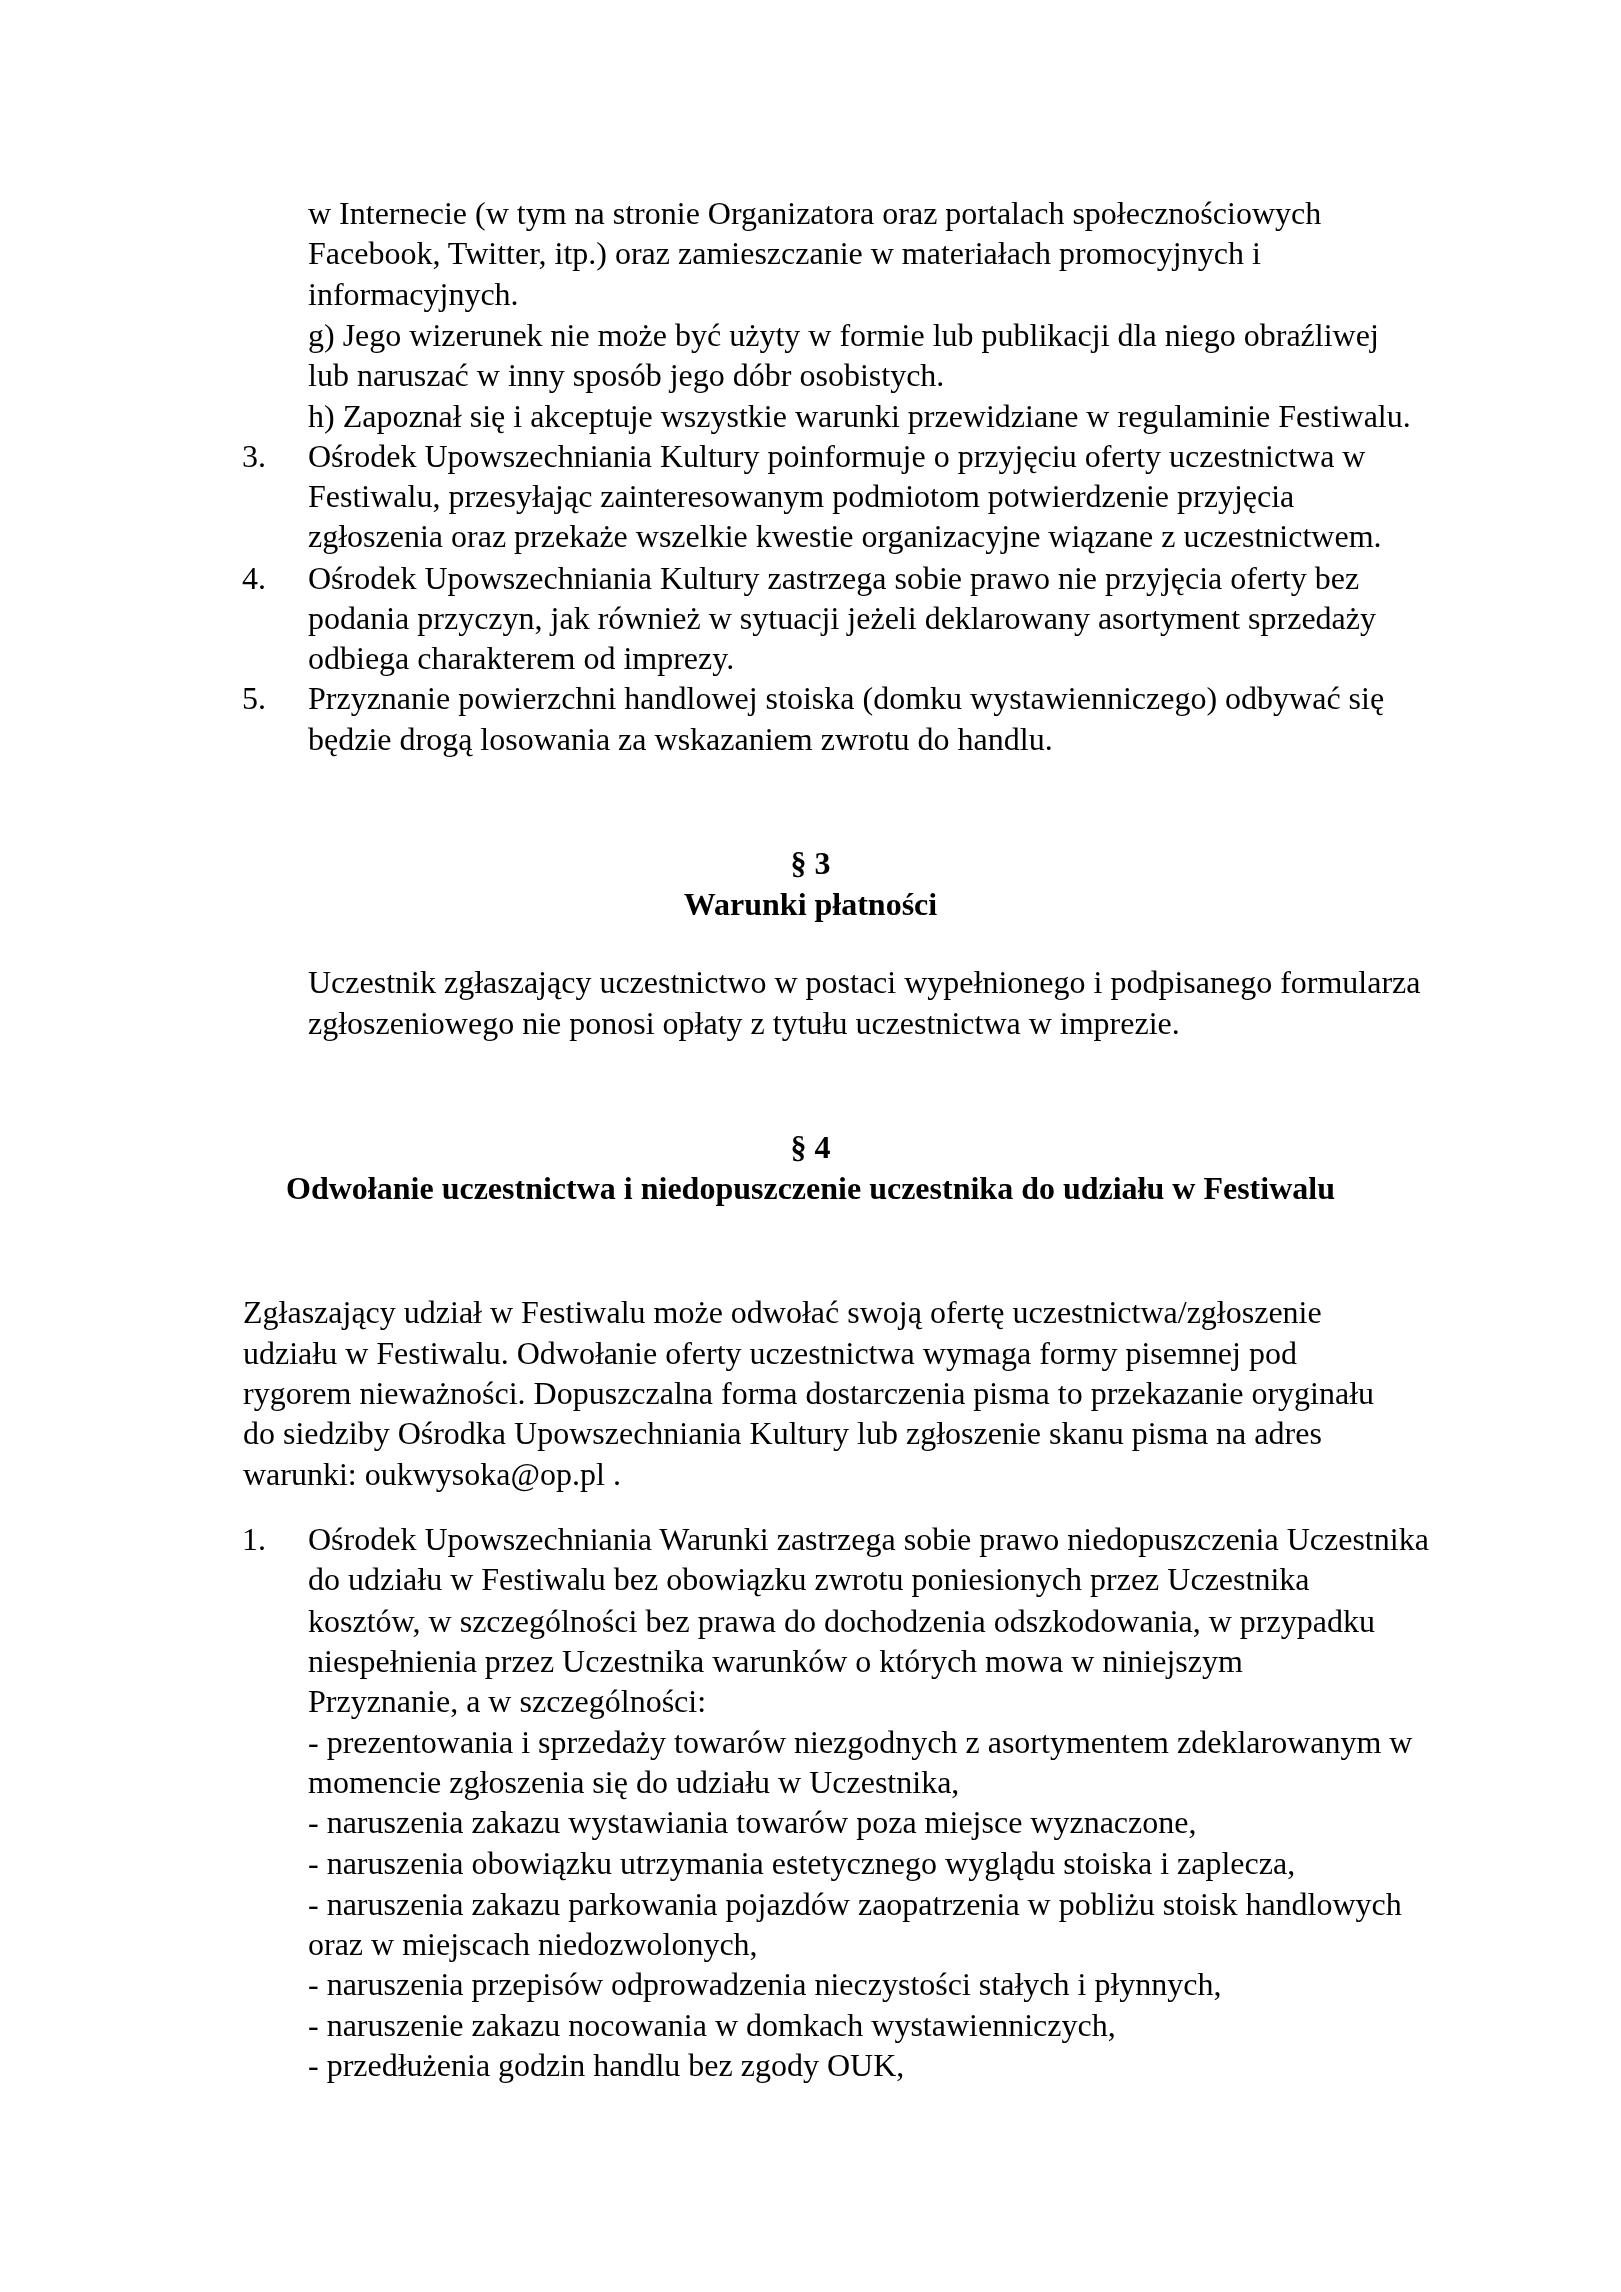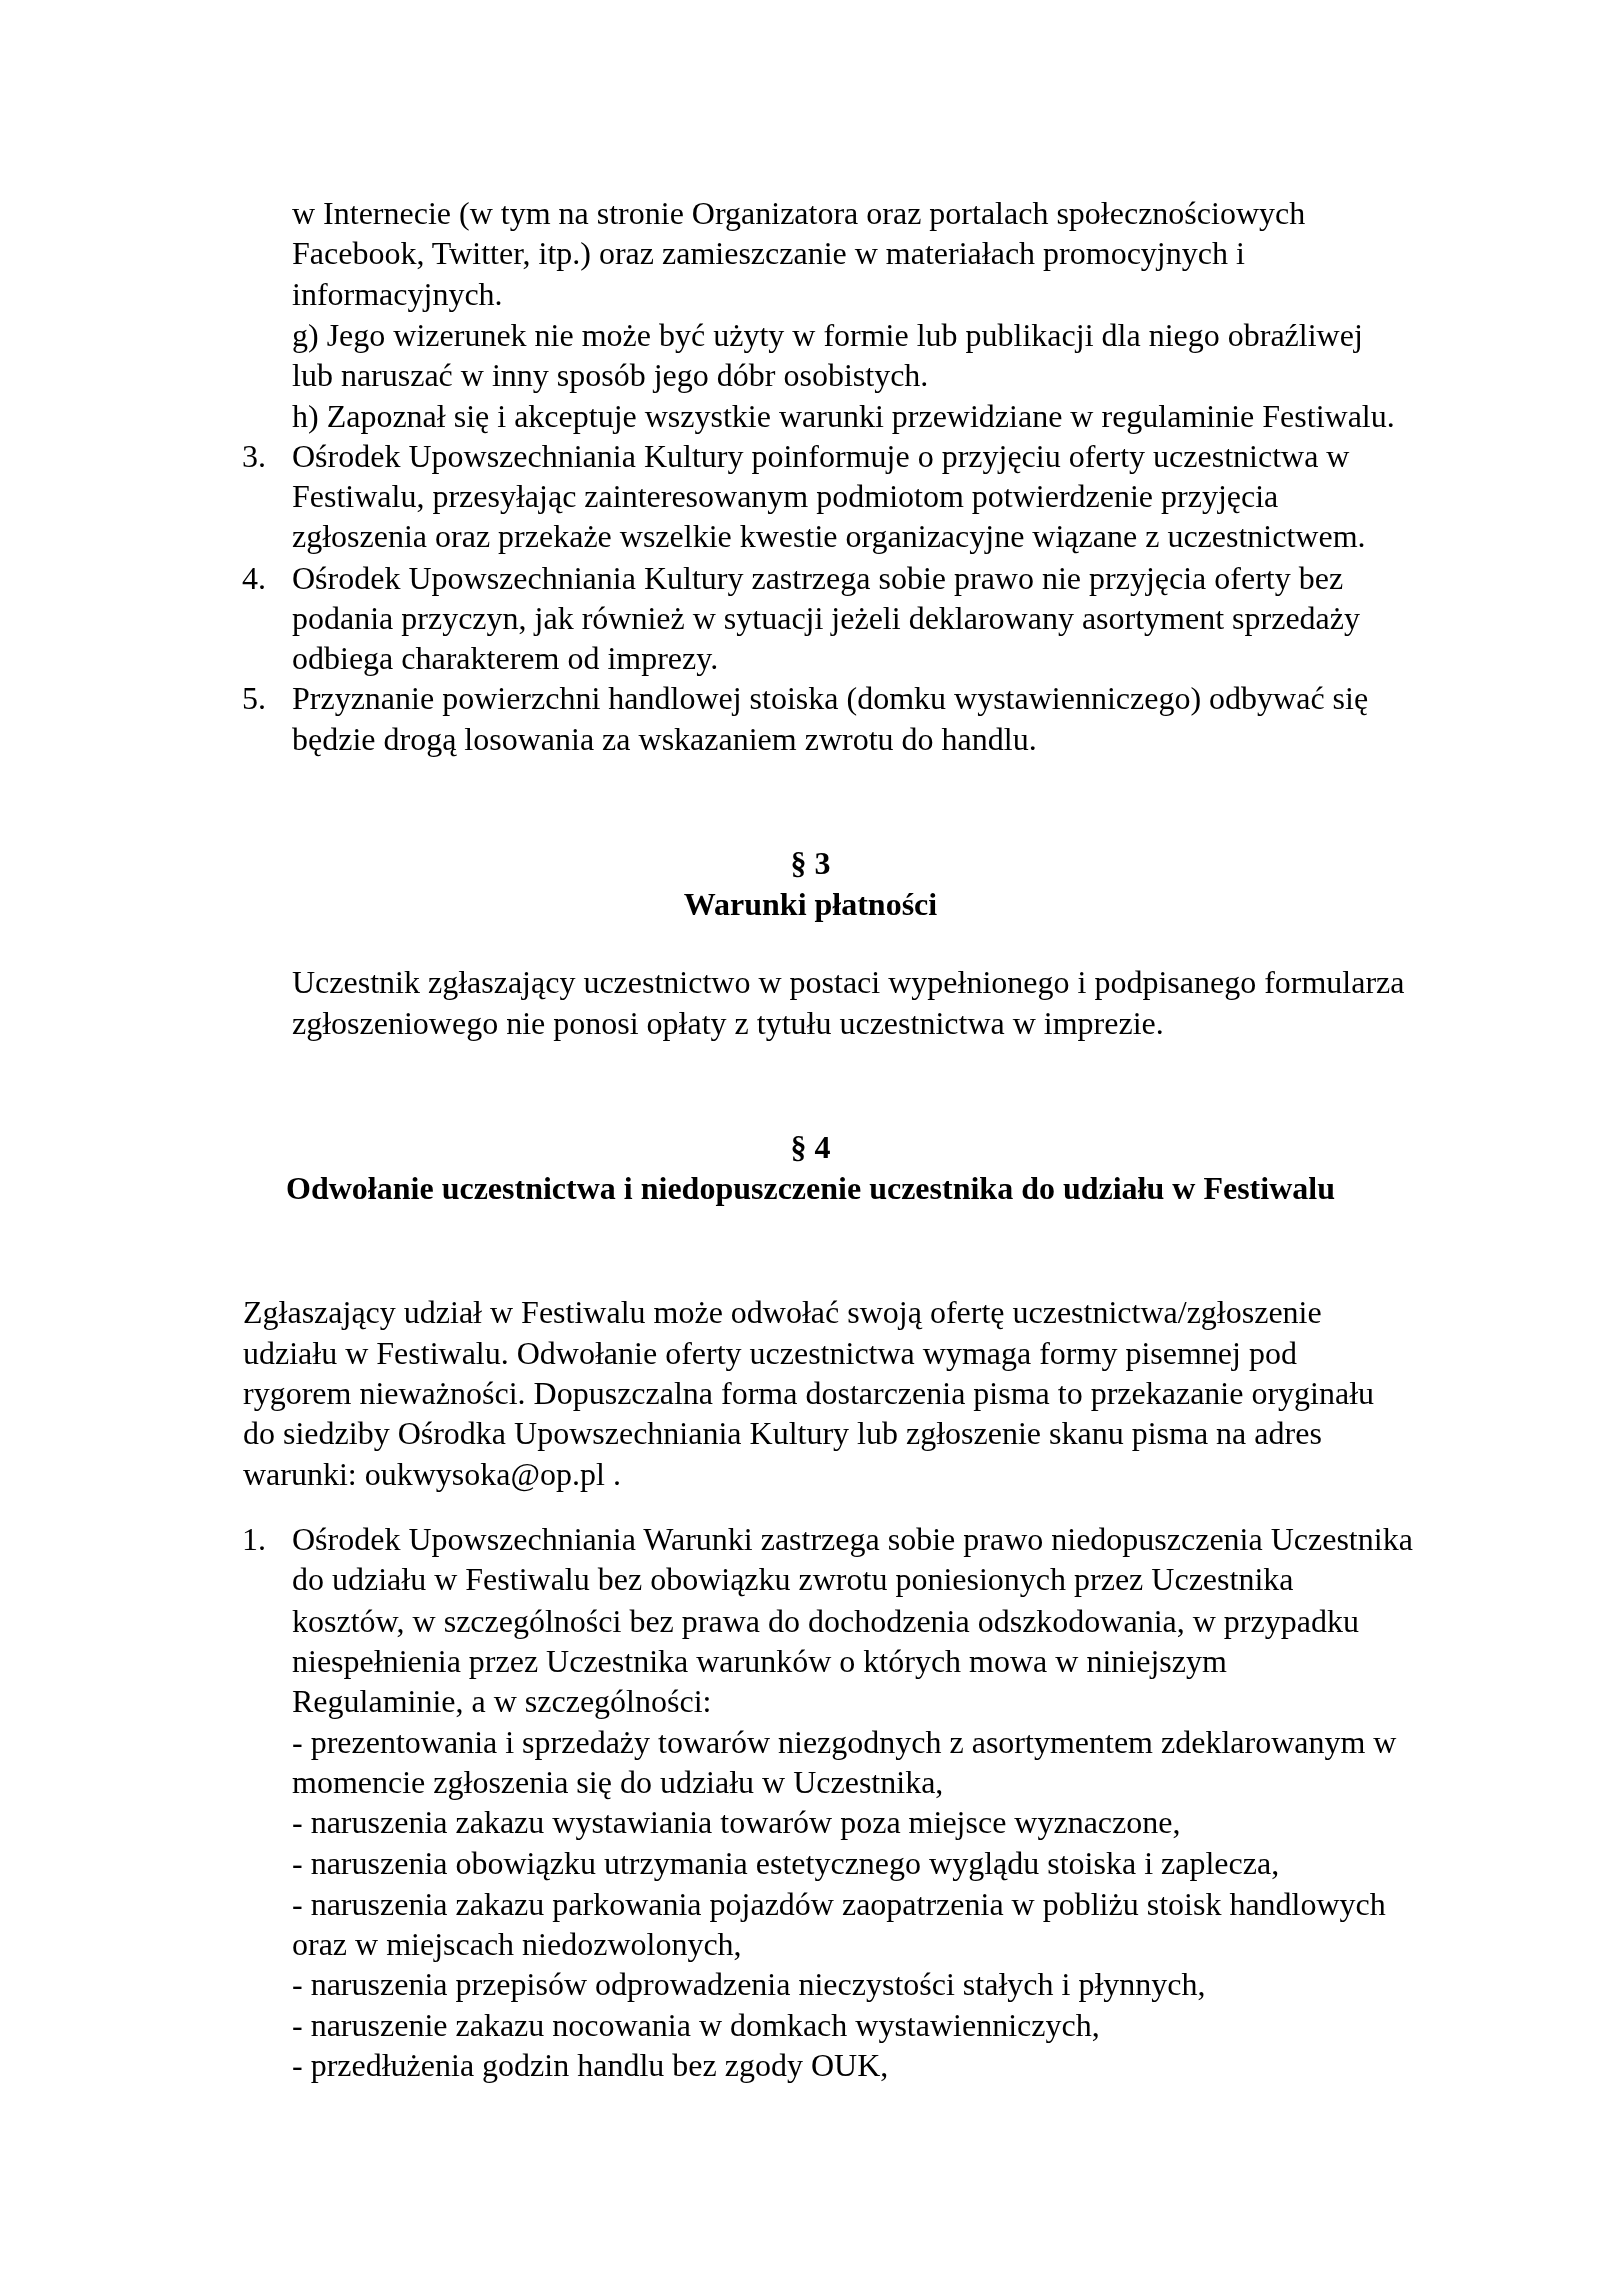--- a/index.html
+++ b/index.html
@@ -7,21 +7,21 @@
   .page { position: absolute; left: 0; top: 0; width: 1621px; height: 2293px; background: #ffffff; }
   .ln {
     position: absolute;
     font-family: "Liberation Serif", "DejaVu Serif", serif;
     font-size: 32px;
     line-height: 32px;
     color: #000000;
     white-space: nowrap;
   }
   .num { left: 242px; }
-  .body { left: 292px; }
+  .body { left: 308px; }
   .flush { left: 243px; }
   .center { left: 0; width: 1621px; text-align: center; }
   .bold { font-weight: bold; }
 </style>
 </head>
 <body>
 
 <div class="page">
 
   <div>
@@ -71,21 +71,21 @@
       <div class="ln flush" style="top:1417px">do siedziby Ośrodka Upowszechniania Kultury lub zgłoszenie skanu pisma na adres</div>
       <div class="ln flush" style="top:1458px">warunki: oukwysoka@op.pl .</div>
     </div>
 
     <div>
       <div class="ln num" style="top:1523px">1.</div>
       <div class="ln body" style="top:1523px">Ośrodek Upowszechniania Warunki zastrzega sobie prawo niedopuszczenia Uczestnika</div>
       <div class="ln body" style="top:1563px">do udziału w Festiwalu bez obowiązku zwrotu poniesionych przez Uczestnika</div>
       <div class="ln body" style="top:1605px">kosztów, w szczególności bez prawa do dochodzenia odszkodowania, w przypadku</div>
       <div class="ln body" style="top:1645px">niespełnienia przez Uczestnika warunków o których mowa w niniejszym</div>
-      <div class="ln body" style="top:1685px">Regulaminie, a w szczególności:</div>
+      <div class="ln body" style="top:1685px">Przyznanie, a w szczególności:</div>
       <div class="ln body" style="top:1726px">- prezentowania i sprzedaży towarów niezgodnych z asortymentem zdeklarowanym w</div>
       <div class="ln body" style="top:1766px">momencie zgłoszenia się do udziału w Uczestnika,</div>
       <div class="ln body" style="top:1806px">- naruszenia zakazu wystawiania towarów poza miejsce wyznaczone,</div>
       <div class="ln body" style="top:1847px">- naruszenia obowiązku utrzymania estetycznego wyglądu stoiska i zaplecza,</div>
       <div class="ln body" style="top:1888px">- naruszenia zakazu parkowania pojazdów zaopatrzenia w pobliżu stoisk handlowych</div>
       <div class="ln body" style="top:1928px">oraz w miejscach niedozwolonych,</div>
       <div class="ln body" style="top:1968px">- naruszenia przepisów odprowadzenia nieczystości stałych i płynnych,</div>
       <div class="ln body" style="top:2009px">- naruszenie zakazu nocowania w domkach wystawienniczych,</div>
       <div class="ln body" style="top:2049px">- przedłużenia godzin handlu bez zgody OUK,</div>
     </div>

